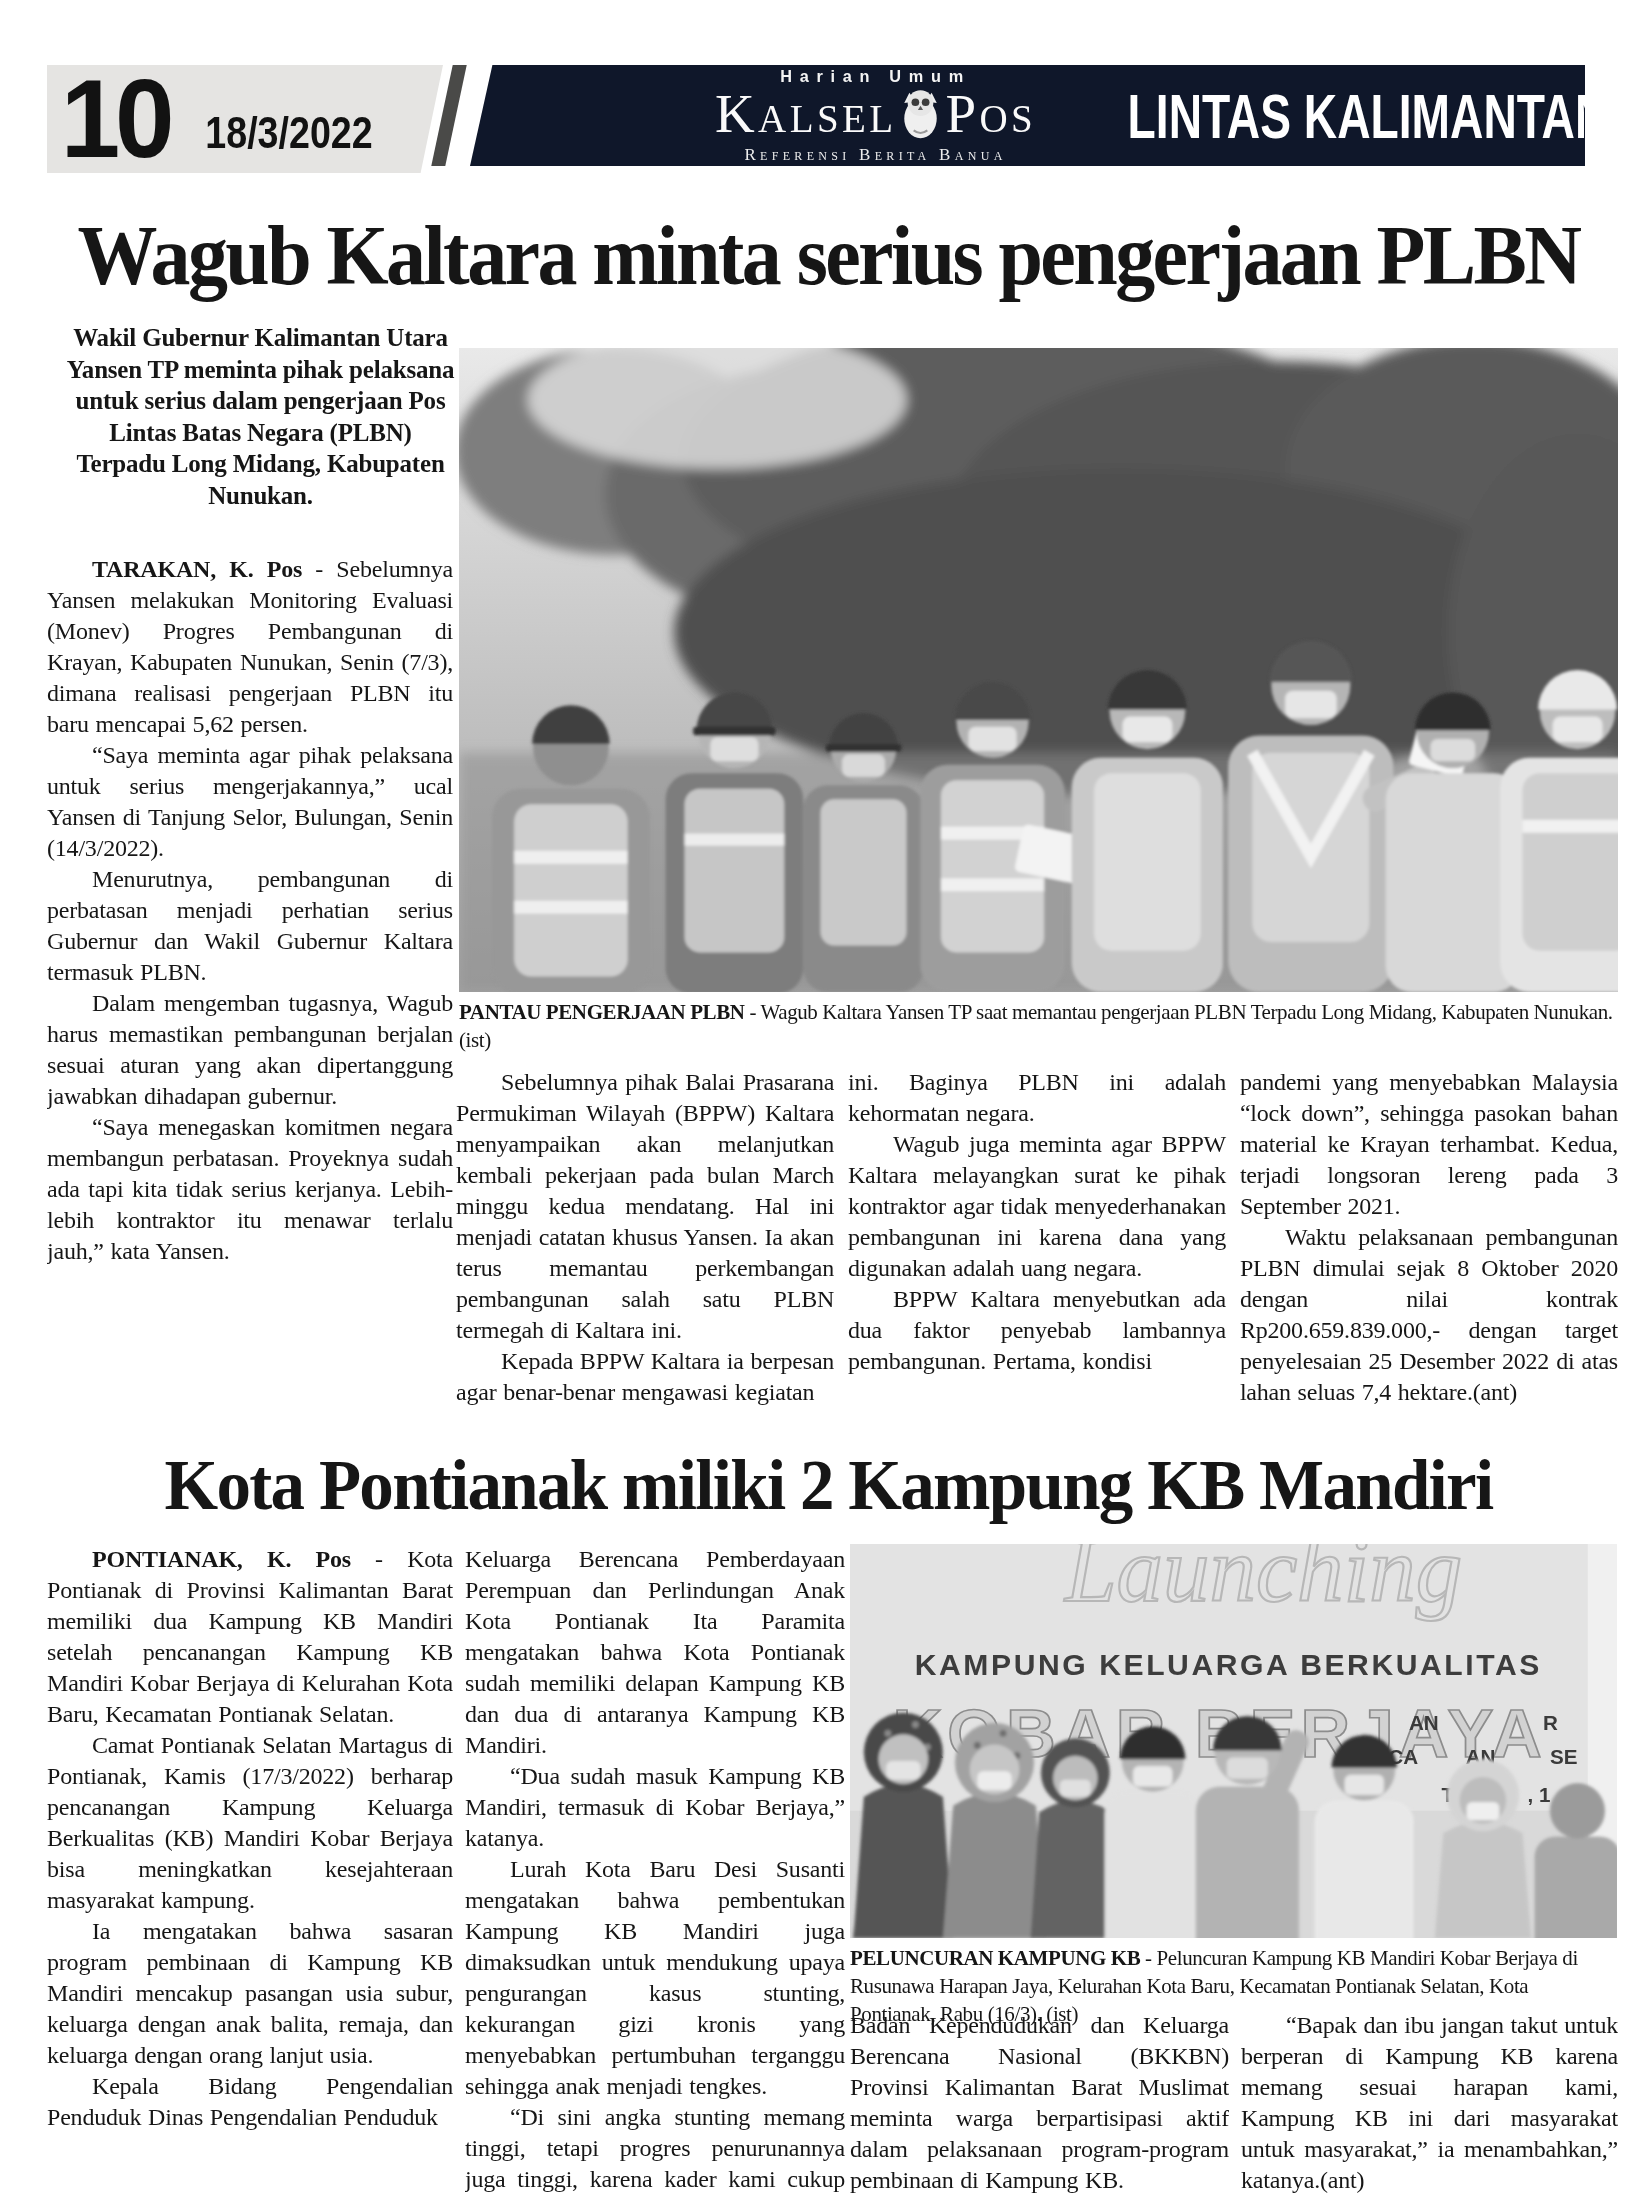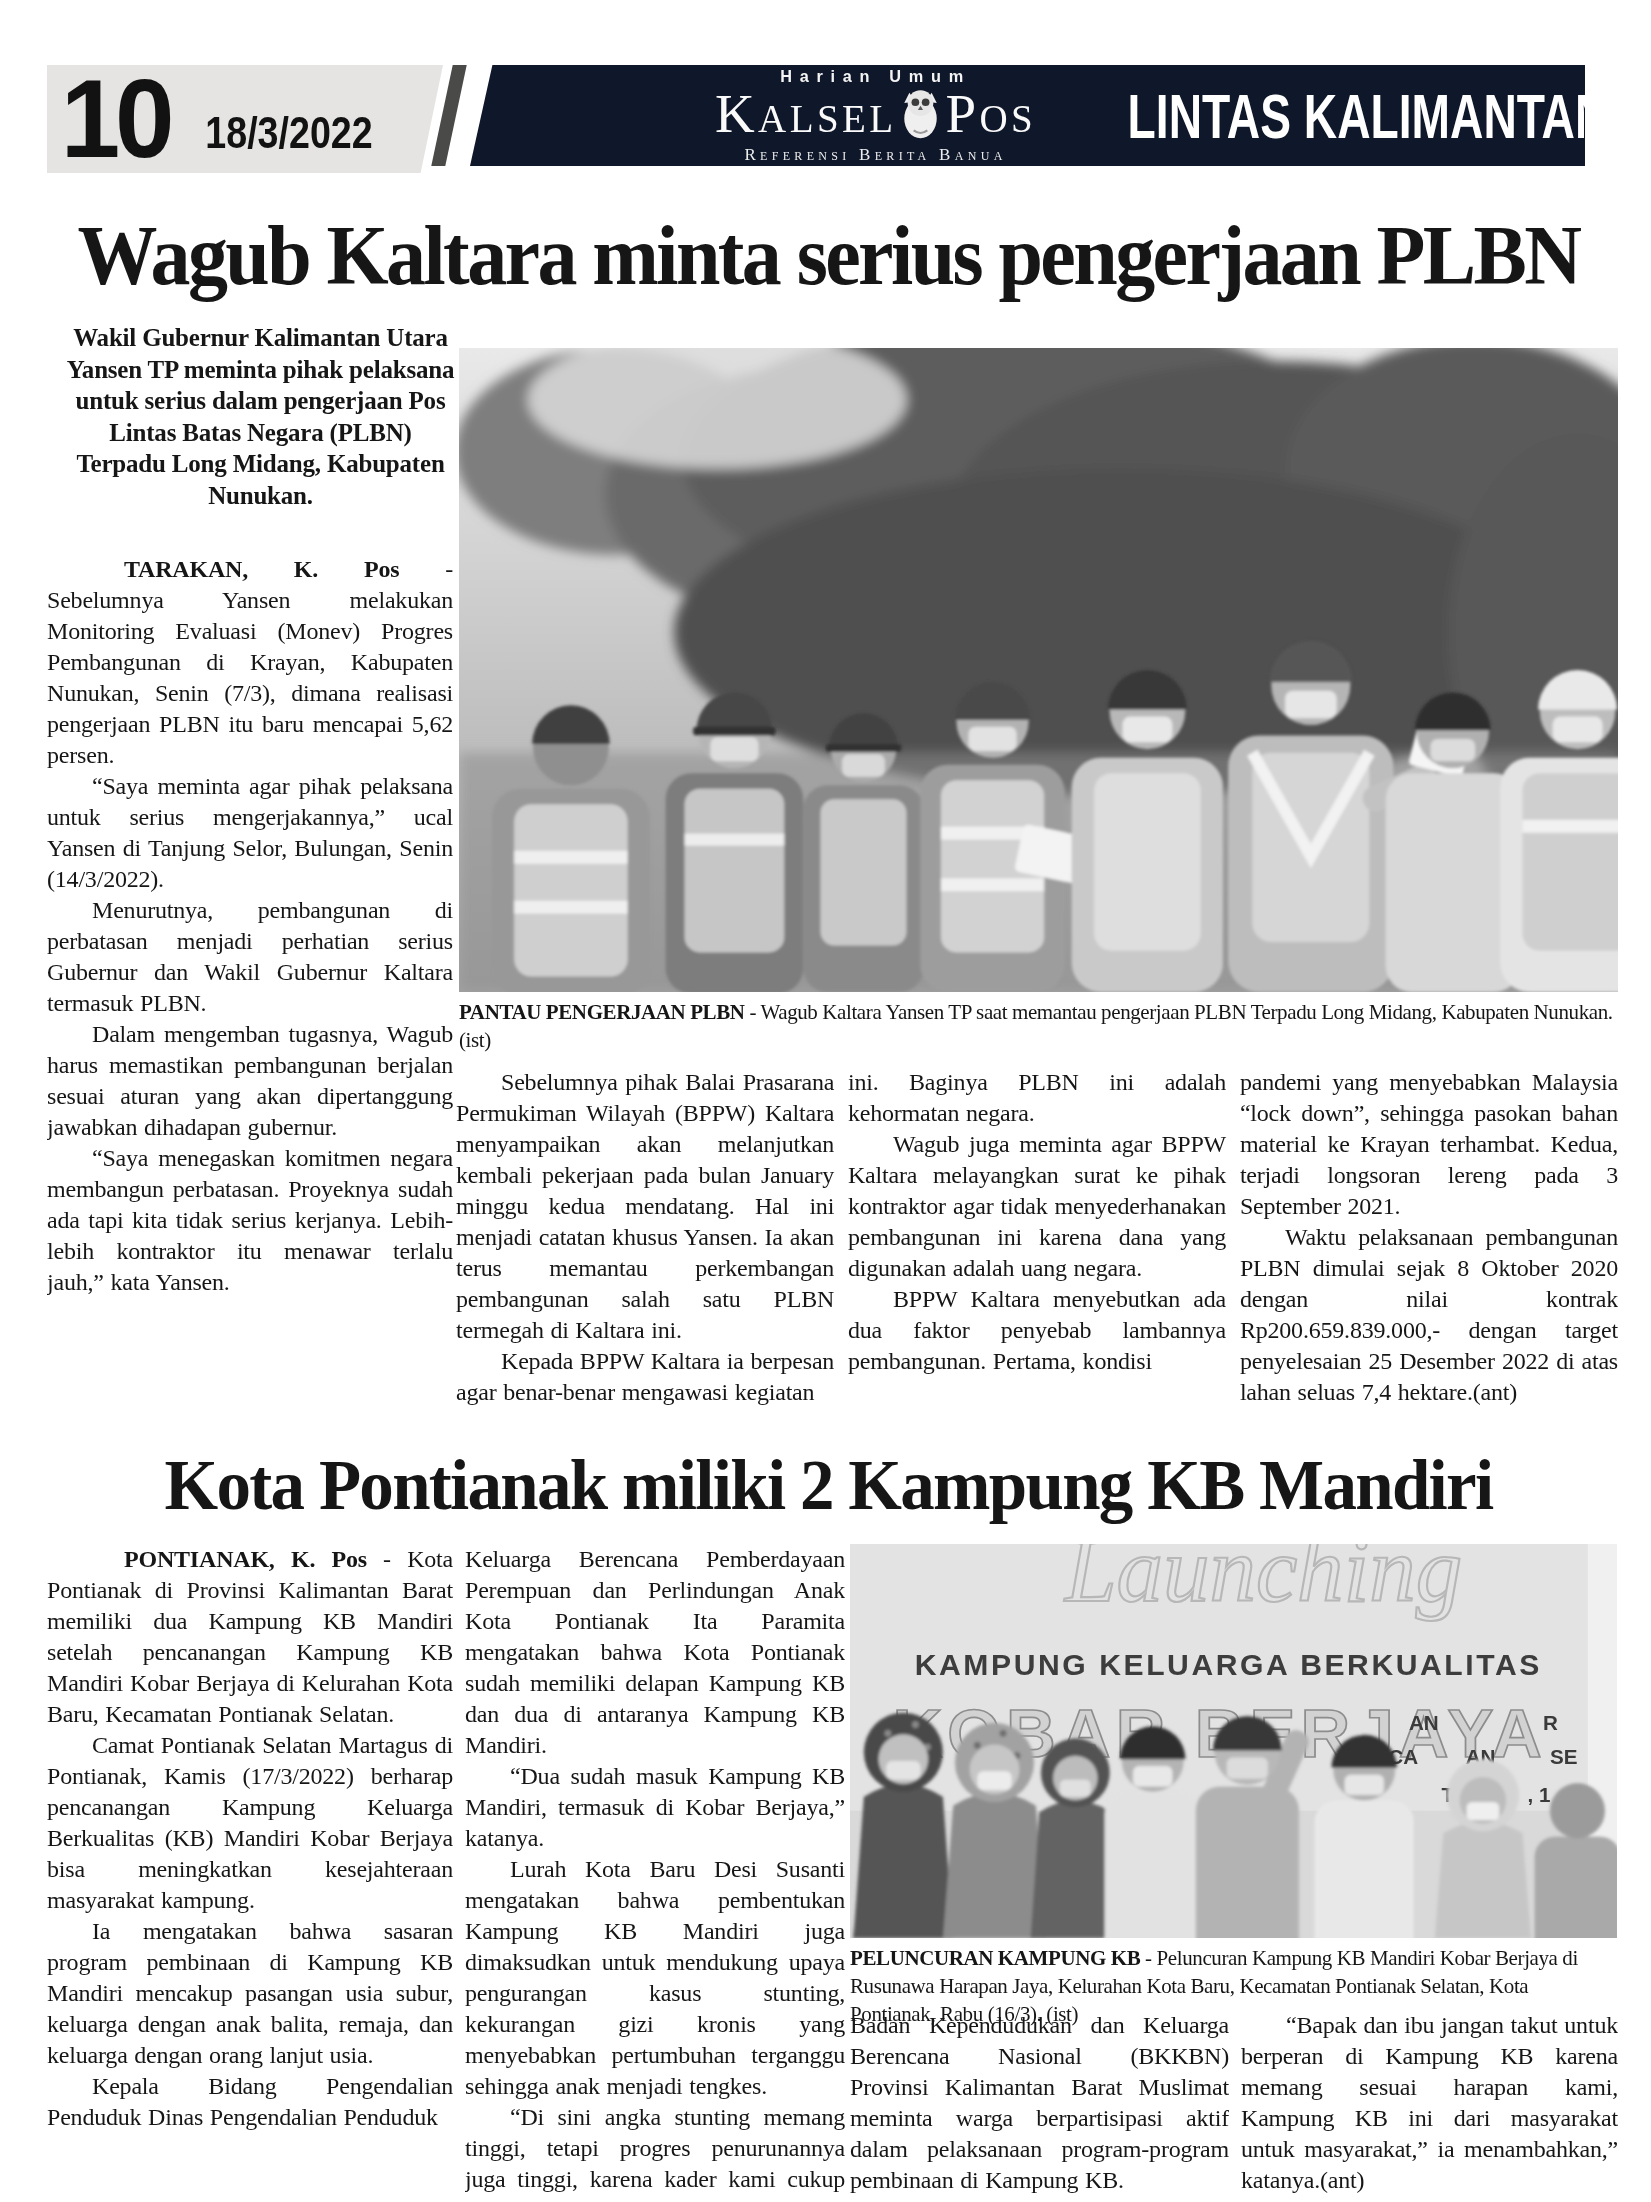--- a/index.html
+++ b/index.html
@@ -37,21 +37,21 @@
   .headline2 { left:41px; top:1444px; width:1575px; text-align:center; font-weight:bold;
                font-size:69px; letter-spacing:-1.7px; line-height:1.15; transform:scaleY(1.05);
                transform-origin:center top; white-space:nowrap; }
   .lede { left:65px; top:322px; width:391px; text-align:center; font-weight:bold;
           font-size:25px; line-height:31.5px; letter-spacing:-0.2px; }
 
   
   .bodycol p { font-size:24px; line-height:31px; text-align:justify; text-indent:45px;
                letter-spacing:-0.2px; word-spacing:0.9px; }
   .bodycol p.cont { text-indent:0; }
-  .dateline { font-weight:bold;margin-left:32px; }
+  .dateline { font-weight:bold; }
   .a1col1 { left:47px; top:554px; width:406px; height:869px; overflow:hidden; }
   .a1row  { left:456px; top:1067px; width:1162px; height:366px; overflow:hidden;
             display:flex; gap:13.8px; }
   .a1row .c { flex:1; }
   .a2col1 { left:47px;  top:1544px; width:406px; height:659px; overflow:hidden; }
   .a2col2 { left:465px; top:1544px; width:380px; height:659px; overflow:hidden; }
   .a2col3 { left:850px;  top:2010px; width:379px; height:193px; overflow:hidden; }
   .a2col4 { left:1241px; top:2010px; width:377px; height:193px; overflow:hidden; }
 
   
@@ -212,21 +212,21 @@
 <div class="abs bodycol a1col1">
   <p><b class="dateline">TARAKAN, K. Pos</b><span> - Sebelumnya Yansen melakukan Monitoring Evaluasi (Monev) Progres Pembangunan di Krayan, Kabupaten Nunukan, Senin (7/3), dimana realisasi pengerjaan PLBN itu baru mencapai 5,62 persen.</span></p>
   <p>“Saya meminta agar pihak pelaksana untuk serius mengerjakannya,” ucal Yansen di Tanjung Selor, Bulungan, Senin (14/3/2022).</p>
   <p>Menurutnya, pembangunan di perbatasan menjadi perhatian serius Gubernur dan Wakil Gubernur Kaltara termasuk PLBN.</p>
   <p>Dalam mengemban tugasnya, Wagub harus memastikan pembangunan berjalan sesuai aturan yang akan dipertanggung jawabkan dihadapan gubernur.</p>
   <p>“Saya menegaskan komitmen negara membangun perbatasan. Proyeknya sudah ada tapi kita tidak serius kerjanya. Lebih-lebih kontraktor itu menawar terlalu jauh,” kata Yansen.</p>
 </div>
 
 <div class="abs a1row">
   <div class="c bodycol">
-    <p>Sebelumnya pihak Balai Prasarana Permukiman Wilayah (BPPW) Kaltara menyampaikan akan melanjutkan kembali pekerjaan pada bulan January minggu kedua mendatang. Hal ini menjadi catatan khusus Yansen. Ia akan terus memantau perkembangan pembangunan salah satu PLBN termegah di Kaltara ini.</p>
+    <p>Sebelumnya pihak Balai Prasarana Permukiman Wilayah (BPPW) Kaltara menyampaikan akan melanjutkan kembali pekerjaan pada bulan March minggu kedua mendatang. Hal ini menjadi catatan khusus Yansen. Ia akan terus memantau perkembangan pembangunan salah satu PLBN termegah di Kaltara ini.</p>
     <p>Kepada BPPW Kaltara ia berpesan agar benar-benar mengawasi kegiatan</p>
   </div>
   <div class="c bodycol">
     <p class="cont">ini. Baginya PLBN ini adalah kehormatan negara.</p>
     <p>Wagub juga meminta agar BPPW Kaltara melayangkan surat ke pihak kontraktor agar tidak menyederhanakan pembangunan ini karena dana yang digunakan adalah uang negara.</p>
     <p>BPPW Kaltara menyebutkan ada dua faktor penyebab lambannya pembangunan. Pertama, kondisi</p>
   </div>
   <div class="c bodycol">
     <p class="cont">pandemi yang menyebabkan Malaysia “lock down”, sehingga pasokan bahan material ke Krayan terhambat. Kedua, terjadi longsoran lereng pada 3 September 2021.</p>
     <p>Waktu pelaksanaan pembangunan PLBN dimulai sejak 8 Oktober 2020 dengan nilai kontrak Rp200.659.839.000,- dengan target penyelesaian 25 Desember 2022 di atas lahan seluas 7,4 hektare.(ant)</p>

